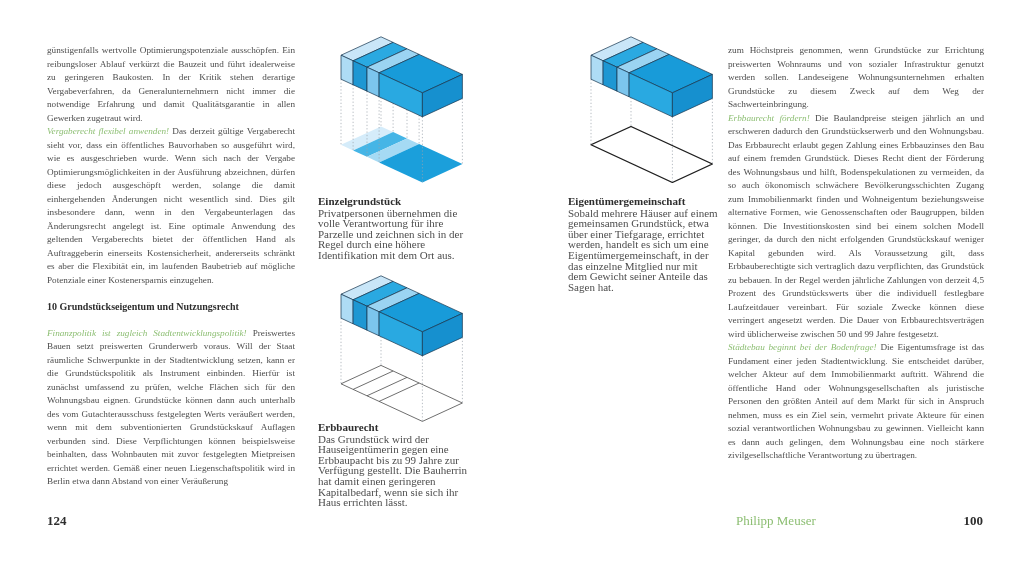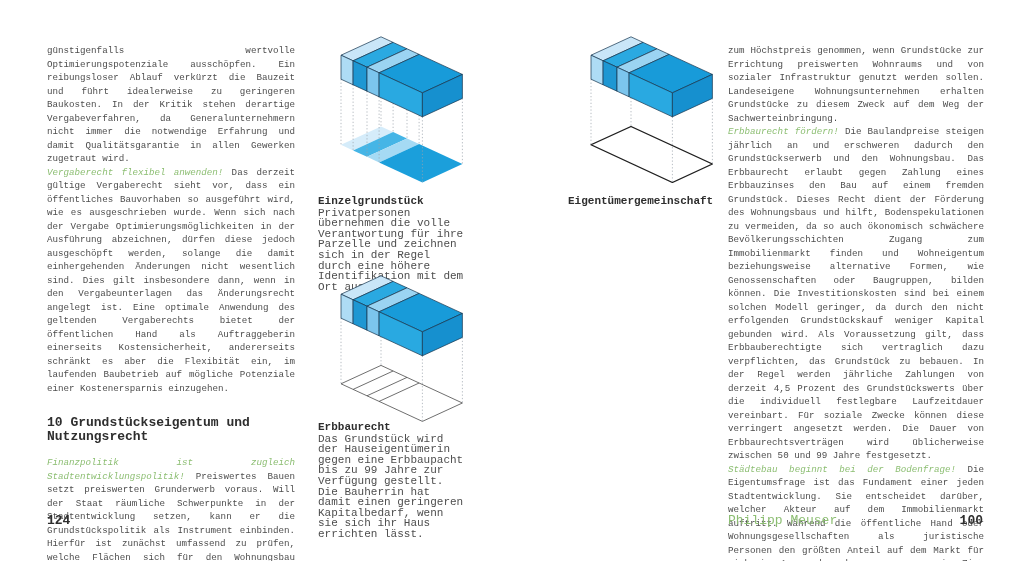--- a/index.html
+++ b/index.html
@@ -1,40 +1,40 @@
 <!DOCTYPE html>
 <html lang="de"><head>
 <meta charset="utf-8">
 <style>
   html,body{margin:0;padding:0;background:#ffffff;}
   .spread{
     position:relative;width:1000px;height:561px;background:#ffffff;overflow:hidden;
-    font-family:Liberation Mono, monospace;color:#4d4d4d;border-radius:31px;
+    font-family:Liberation Serif, serif;color:#4d4d4d;border-radius:31px;
   }
   .text-col{
     position:absolute;top:44px;font-size:9.2px;line-height:13.5px;
     text-align:justify;hyphens:auto;-webkit-hyphens:auto;color:#4d4d4d;
   }
   .text-col.left{left:47px;width:248px;}
   .text-col.right{left:728px;width:256px;}
   .para{margin:0;}
   .lead{color:#8cbe72;font-style:italic;}
   .heading{
-    font-size:13px;font-weight:bold;color:#2e2e2e;margin:21px 0 13px 0;
+    font-size:10px;font-weight:bold;color:#2e2e2e;margin:13px 0 13px 0;
     text-align:left;line-height:13.5px;
   }
   .caption{
     position:absolute;width:150px;font-size:11px;line-height:10.6px;color:#4d4d4d;
     text-align:left;
   }
   .caption .cap-title{font-weight:bold;color:#2e2e2e;display:block;margin-bottom:1px;}
   .diagram{position:absolute;}
   .footer-item{position:absolute;top:516px;font-size:13px;line-height:10px;}
   .page-num{font-weight:bold;color:#2e2e2e;}
-  .author{color:#8cbe72;}
+  .author{color:#8cbe72;margin-left:8px;}
   #num-right{left:900px;width:83px;text-align:right;}
 </style>
 </head>
 <body>
 
 <div class="spread">
 
   <svg width="0" height="0" style="position:absolute">
     <defs>
       <g id="cube" stroke="#17364f" stroke-width="0.8" stroke-linejoin="round">
@@ -117,20 +117,21 @@
       <g>
         <polygon points="4,156 44,133 125.4,180 85.4,203" fill="none" stroke="#1f1f1f" stroke-width="1.4" stroke-linejoin="round"></polygon>
       </g>
       <use href="#dash-corners"></use>
       <use href="#cube"></use>
     </g>
   </svg>
 
   <div class="caption" style="left:568px;top:196px">
     <span class="cap-title">Eigentümergemeinschaft</span>
+    <span>Sobald mehrere Häuser auf einem gemeinsamen Grundstück, etwa über einer Tiefgarage, errichtet werden, handelt es sich um eine Eigentümergemeinschaft, in der das einzelne Mitglied nur mit dem Gewicht seiner Anteile das Sagen hat.</span>
   </div>
 
   <div class="text-col right">
     <p class="para"><span class="lead"></span><span>zum Höchstpreis genommen, wenn Grundstücke zur Errichtung preiswerten Wohnraums und von sozialer Infrastruktur genutzt werden sollen. Landeseigene Wohnungsunternehmen erhalten Grundstücke zu diesem Zweck auf dem Weg der Sachwerteinbringung.</span></p>
     <p class="para"><span class="lead">Erbbaurecht fördern!</span><span> Die Baulandpreise steigen jährlich an und erschweren dadurch den Grundstückserwerb und den Wohnungsbau. Das Erbbaurecht erlaubt gegen Zahlung eines Erbbauzinses den Bau auf einem fremden Grundstück. Dieses Recht dient der Förderung des Wohnungsbaus und hilft, Bodenspekulationen zu vermeiden, da so auch ökonomisch schwächere Bevölkerungsschichten Zugang zum Immobilienmarkt finden und Wohneigentum beziehungsweise alternative Formen, wie Genossenschaften oder Baugruppen, bilden können. Die Investitionskosten sind bei einem solchen Modell geringer, da durch den nicht erfolgenden Grundstückskauf weniger Kapital gebunden wird. Als Voraussetzung gilt, dass Erbbauberechtigte sich vertraglich dazu verpflichten, das Grundstück zu bebauen. In der Regel werden jährliche Zahlungen von derzeit 4,5 Prozent des Grundstückswerts über die individuell festlegbare Laufzeitdauer vereinbart. Für soziale Zwecke können diese verringert angesetzt werden. Die Dauer von Erbbaurechtsverträgen wird üblicherweise zwischen 50 und 99 Jahre festgesetzt.</span></p>
     <p class="para"><span class="lead">Städtebau beginnt bei der Bodenfrage!</span><span> Die Eigentumsfrage ist das Fundament einer jeden Stadtentwicklung. Sie entscheidet darüber, welcher Akteur auf dem Immobilienmarkt auftritt. Während die öffentliche Hand oder Wohnungsgesellschaften als juristische Personen den größten Anteil auf dem Markt für sich in Anspruch nehmen, muss es ein Ziel sein, vermehrt private Akteure für einen sozial verantwortlichen Wohnungsbau zu gewinnen. Vielleicht kann es dann auch gelingen, dem Wohnungsbau eine noch stärkere zivilgesellschaftliche Verantwortung zu übertragen.</span></p>
   </div>
 
   <div class="footer-item page-num" style="left:47px">124</div>
   <div class="footer-item author" style="left:728px">Philipp Meuser</div>

